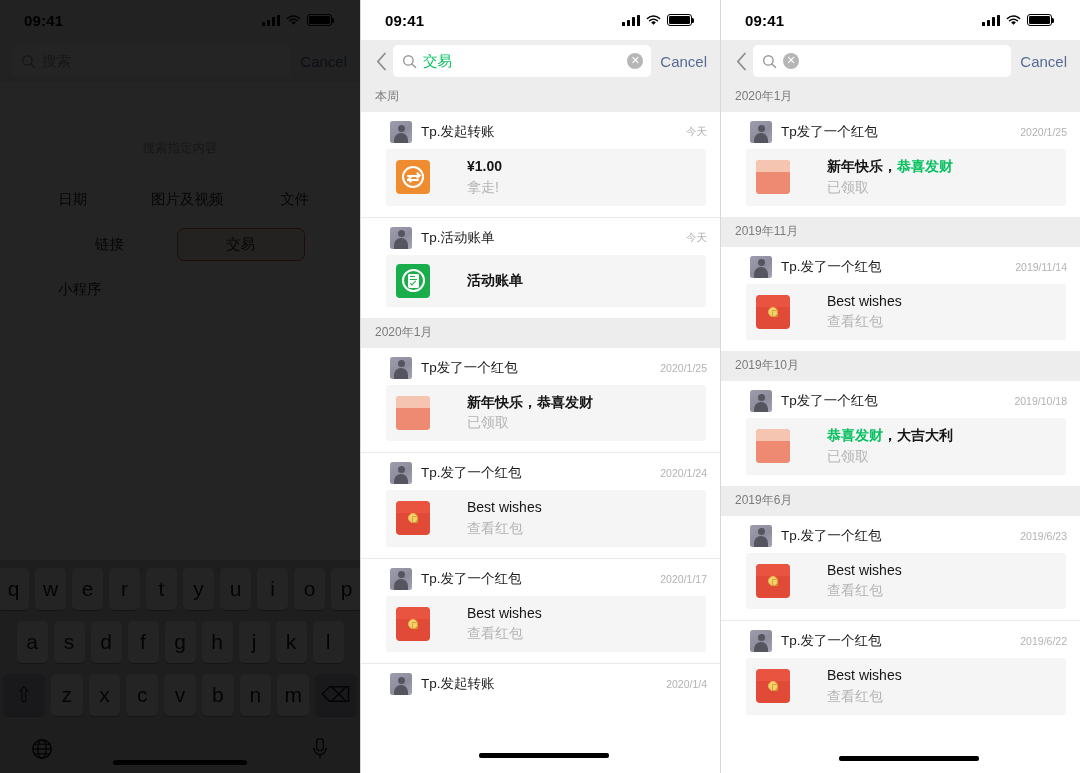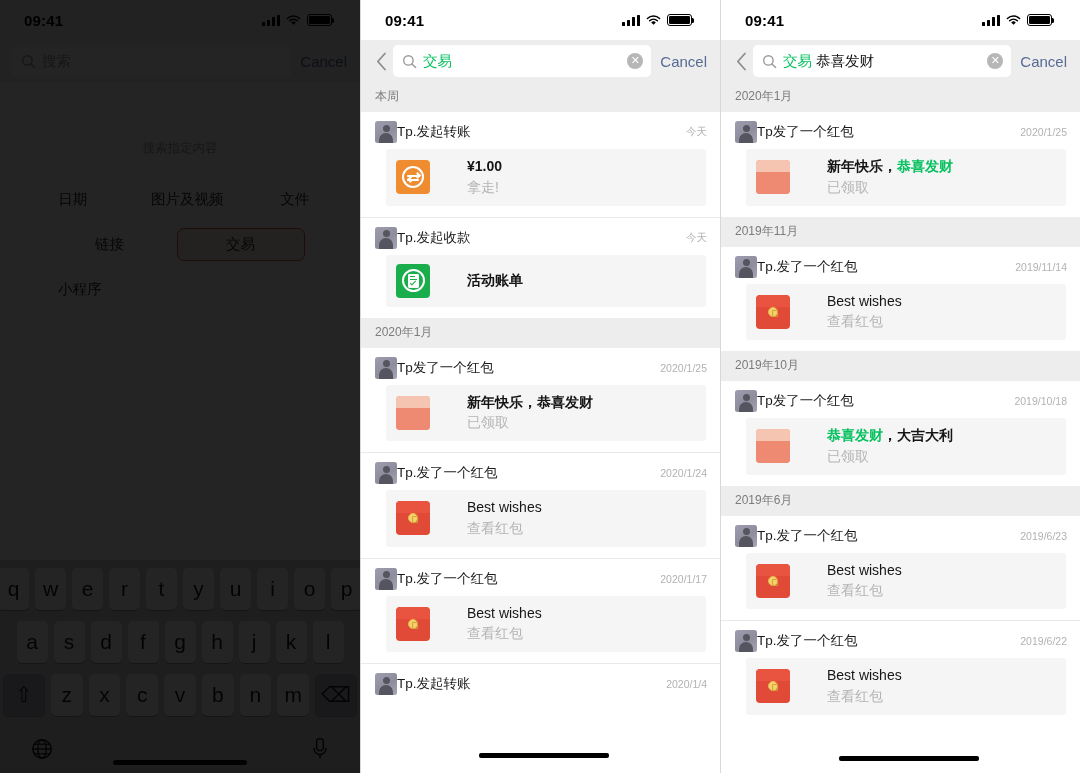--- a/index.html
+++ b/index.html
@@ -67,22 +67,23 @@
   
   .sec-head {
     background: #ededed; color: #7b7b7b; font-size: 12px;
     padding: 6px 14px 7px 14px;
   }
 
   
   .result { background:#fff; padding: 0 0 0 0; }
   .result + .result { border-top: 1px solid #e9e9e9; }
   .rhead {
-    display: flex; align-items: center; 
+    display: flex; align-items: center; gap: 9px;
     padding: 9px 13px 6px 14px;
+    margin-left: 15px;
   }
   .avatar {
     width: 22px; height: 22px; flex: 0 0 22px; border-radius: 2.5px;
     background: linear-gradient(145deg,#9d9daf 0%,#8d8d9e 55%,#a5a5b5 100%);
     position: relative; overflow: hidden;
   }
   .avatar::before{
     content:""; position:absolute; left:7.5px; top:3.5px; width:7px; height:7px;
     border-radius:50%; background:#55555f;
   }
@@ -392,21 +393,21 @@
         <div class="card-body">
           <div class="card-title">¥1.00</div>
           <div class="card-sub">拿走!</div>
         </div>
       </div>
     </div>
 
     <div class="result">
       <div class="rhead">
         <div class="avatar"></div>
-        <div class="rtitle">Tp.发起收款</div>
+        <div class="rtitle">Tp.活动账单</div>
         <div class="rdate">今天</div>
       </div>
       <div class="card">
         <div class="card-icon ic-bill">
             <span class="ring"></span>
             <span class="doc"></span>
             <span class="ln ln1"></span>
             <span class="ln ln2"></span>
             <span class="chk"></span>
           </div>
@@ -513,21 +514,20 @@
             <polyline points="9,1.5 1.8,9.5 9,17.5" stroke="#8b8b8b" stroke-width="1.7" fill="none" stroke-linecap="round" stroke-linejoin="round"></polyline>
           </svg>
       </div>
       <div class="sfield">
         <span class="s-magnifier">
           <svg width="15" height="15" viewBox="0 0 15 15">
               <circle cx="6.4" cy="6.4" r="4.7" stroke="#9a9a9a" stroke-width="1.4" fill="none"></circle>
               <line x1="9.9" y1="9.9" x2="13.6" y2="13.6" stroke="#9a9a9a" stroke-width="1.4" stroke-linecap="round"></line>
             </svg>
         </span>
-        <span class="s-text"><span class="kw">交易</span><span> 恭喜发财</span></span>
         <span class="s-clear">✕</span>
       </div>
       <div class="cancel">Cancel</div>
     </div>
 
     <div class="sec-head">2020年1月</div>
     <div class="result">
       <div class="rhead">
         <div class="avatar"></div>
         <div class="rtitle">Tp发了一个红包</div>

